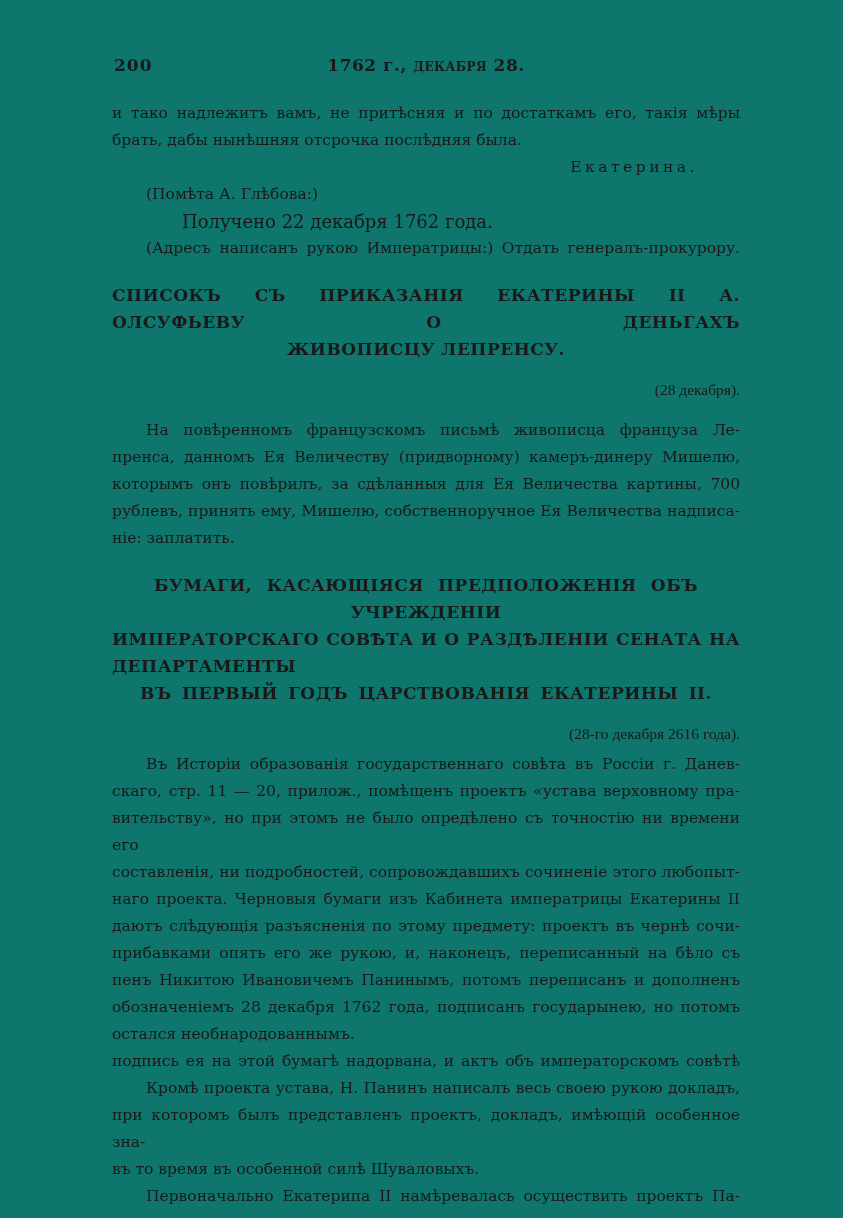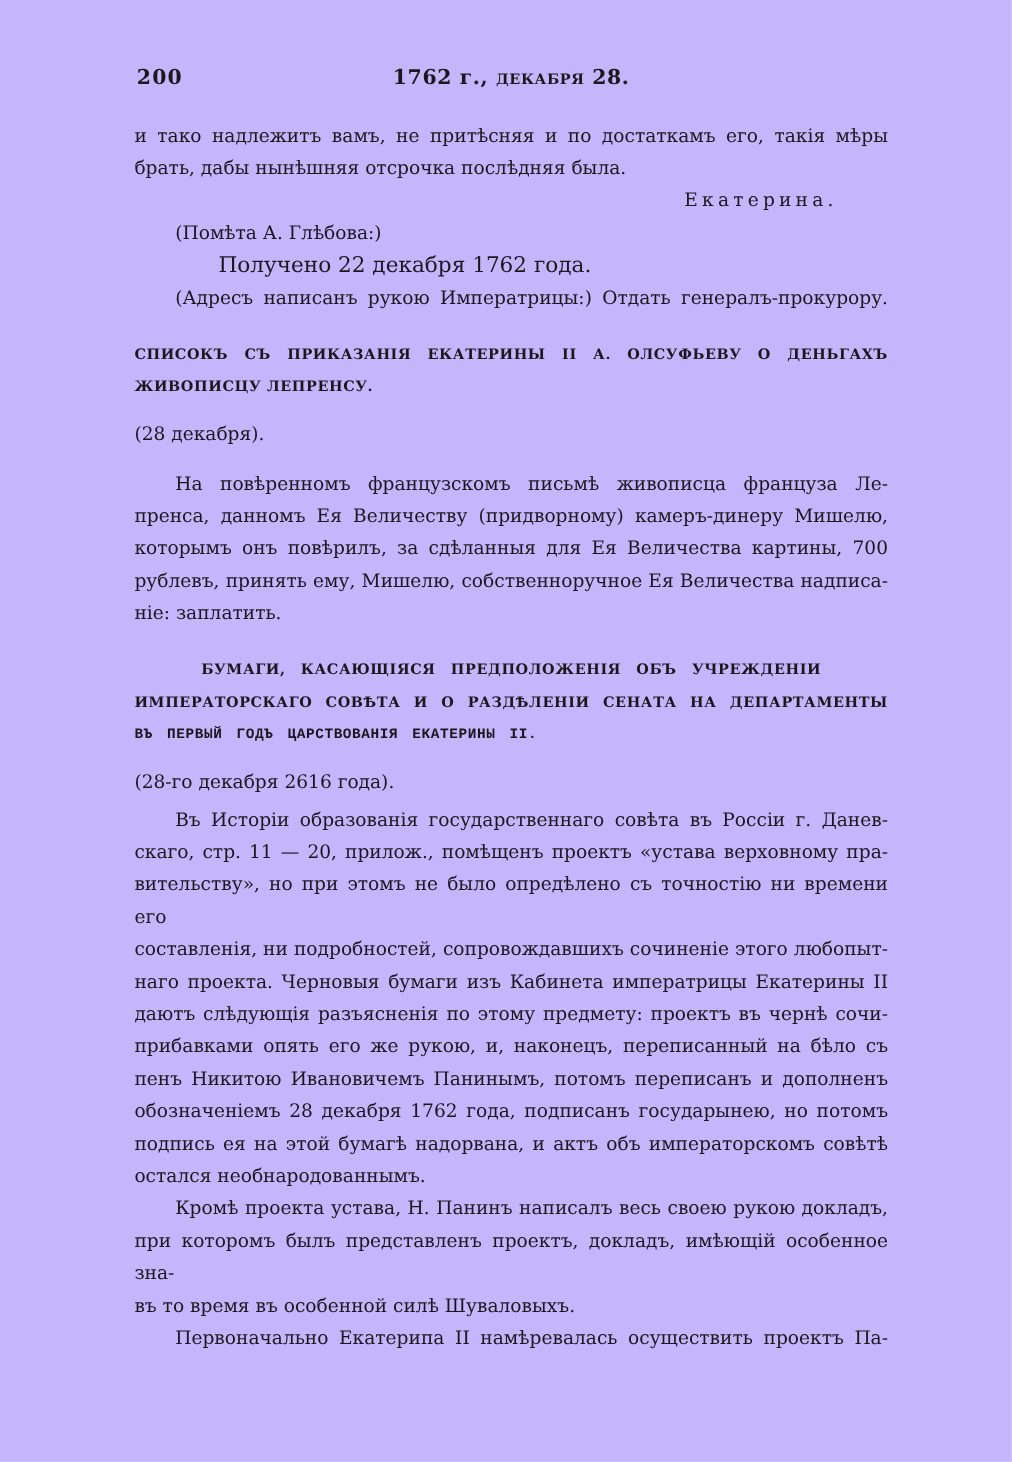--- a/index.html
+++ b/index.html
@@ -5,21 +5,21 @@
   html, body { margin: 0; padding: 0; }
   body {
     background: #f4f2ee;
     font-family: "DejaVu Serif", "Liberation Serif", serif;
   }
   .page {
     position: relative;
     width: 843px;
     height: 1218px;
     margin: 0 auto;
-    background: #c4b5fd;
+    background: #0f766e;
     color: #191919;
     box-sizing: border-box;
     padding: 52px 103px 0 112px;
     font-size: 15.5px;
     line-height: 27px;
     overflow: hidden;
   }
   
   .runhead {
     position: relative;
@@ -36,27 +36,27 @@
   .pline.last { text-align-last: left; }
   .pline.first { text-indent: 34px; }
 
   .sigline { display: flex; flex-direction: column; }
   .sigline .sig { margin-left: auto; margin-right: 42px; letter-spacing: 3.5px; text-align: center; }
 
   .note-pometa { text-indent: 34px; }
   .note-received { text-indent: 70px; font-size: 18px; }
 
   
-  .heading { font-weight: bold; font-size: 12px; letter-spacing: 0.5px; }
+  .heading { font-weight: bold; font-size: 17px; letter-spacing: 0.5px; }
   .h-stretch { text-align: justify; text-align-last: justify; }
-  .h-center { }
+  .h-center { text-align: center; }
   .h-wide { text-align: center; word-spacing: 8px; }
-  .h-wide2 { word-spacing: 4px; font-family: Liberation Mono, monospace; }
+  .h-wide2 { text-align: center; word-spacing: 4px; }
 
-  .dateline { text-align: left; }
+  .dateline { text-align: right; font-family: Liberation Serif, serif; }
 
   .mt21 { margin-top: 21px; }
   .mt20 { margin-top: 20px; }
   .mt14 { margin-top: 14px; }
   .mt13 { margin-top: 13px; }
   .mt4  { margin-top: 4px; }
 </style>
 </head>
 <body>
 
@@ -103,22 +103,22 @@
     <div class="mt4">
         <div class="pline first">Въ Исторіи образованія государственнаго совѣта въ Россіи г. Данев-</div>
         <div class="pline">скаго, стр. 11 — 20, прилож., помѣщенъ проектъ «устава верховному пра-</div>
         <div class="pline">вительству», но при этомъ не было опредѣлено съ точностію ни времени его</div>
         <div class="pline">составленія, ни подробностей, сопровождавшихъ сочиненіе этого любопыт-</div>
         <div class="pline">наго проекта. Черновыя бумаги изъ Кабинета императрицы Екатерины II</div>
         <div class="pline">даютъ слѣдующія разъясненія по этому предмету: проектъ въ чернѣ сочи-</div>
         <div class="pline">прибавками опять его же рукою, и, наконецъ, переписанный на бѣло съ</div>
         <div class="pline">пенъ Никитою Ивановичемъ Панинымъ, потомъ переписанъ и дополненъ</div>
         <div class="pline">обозначеніемъ 28 декабря 1762 года, подписанъ государынею, но потомъ</div>
+        <div class="pline last">остался необнародованнымъ.</div>
         <div class="pline">подпись ея на этой бумагѣ надорвана, и актъ объ императорскомъ совѣтѣ</div>
-        <div class="pline last">остался необнародованнымъ.</div>
       </div>
     <div>
         <div class="pline first">Кромѣ проекта устава, Н. Панинъ написалъ весь своею рукою докладъ,</div>
         <div class="pline">при которомъ былъ представленъ проектъ, докладъ, имѣющій особенное зна-</div>
         <div class="pline last">въ то время въ особенной силѣ Шуваловыхъ.</div>
       </div>
     <div>
         <div class="pline first">Первоначально Екатерипа II намѣревалась осуществить проектъ Па-</div>
       </div>
   </div>

